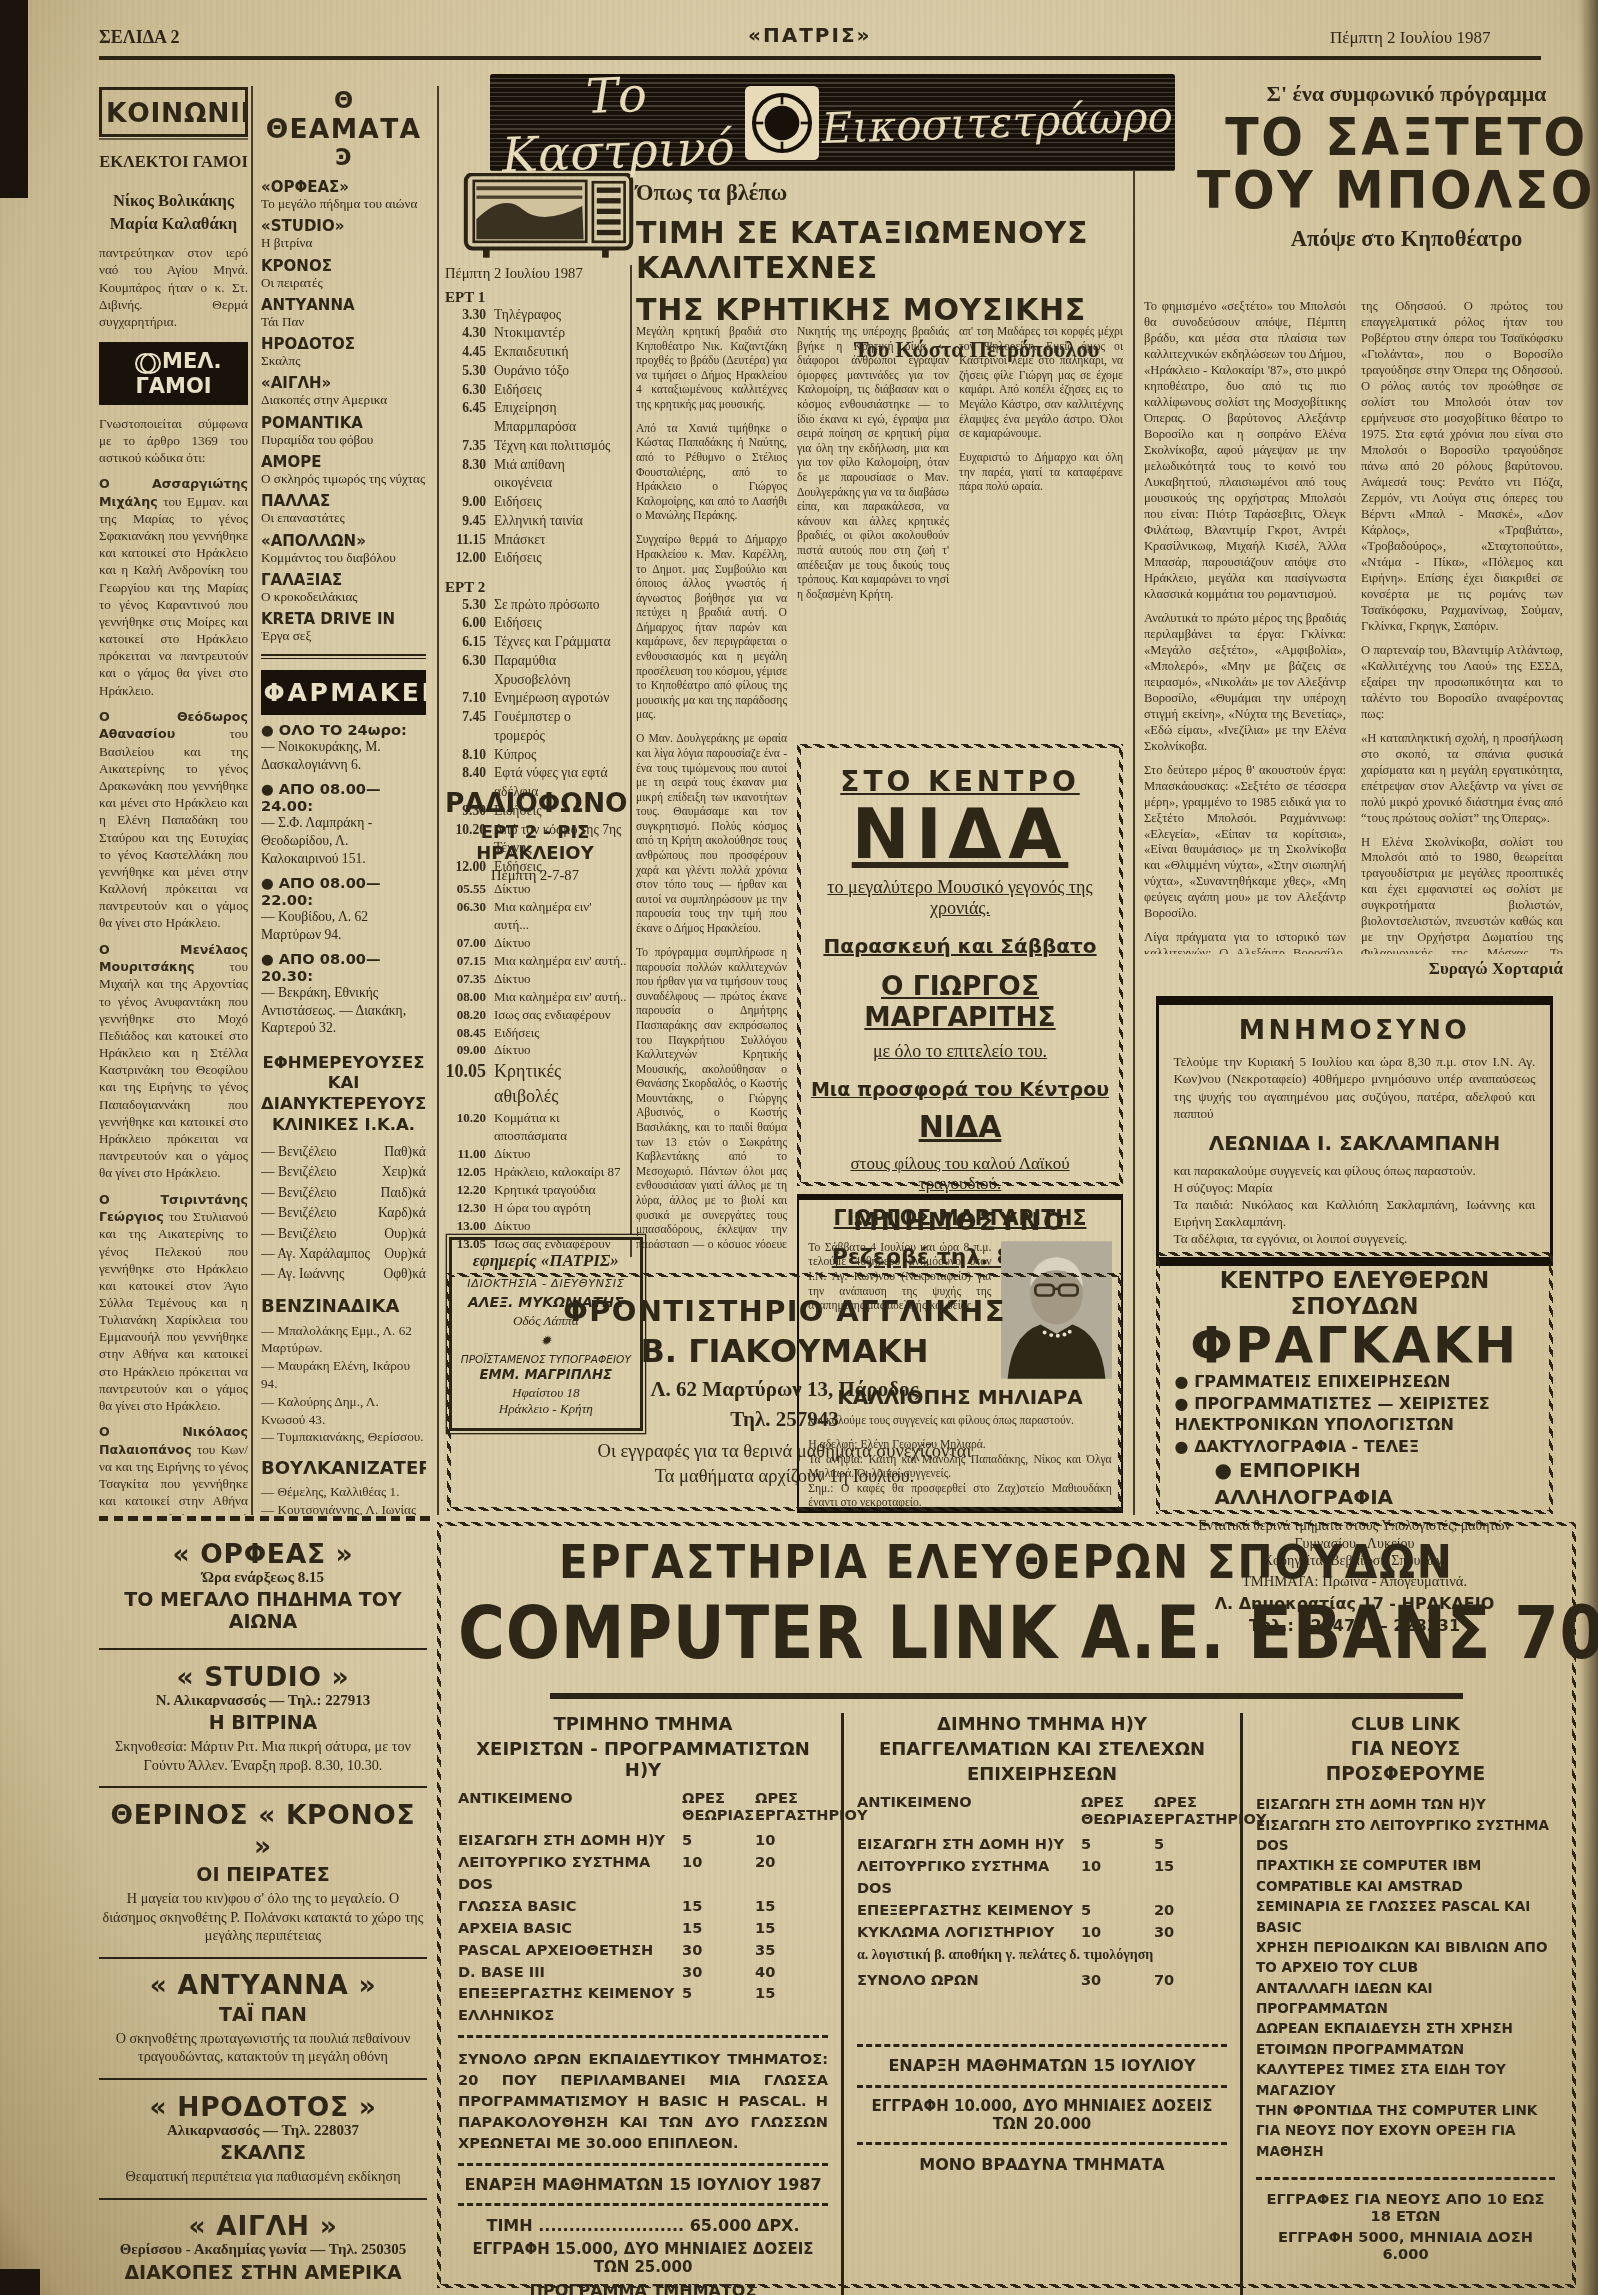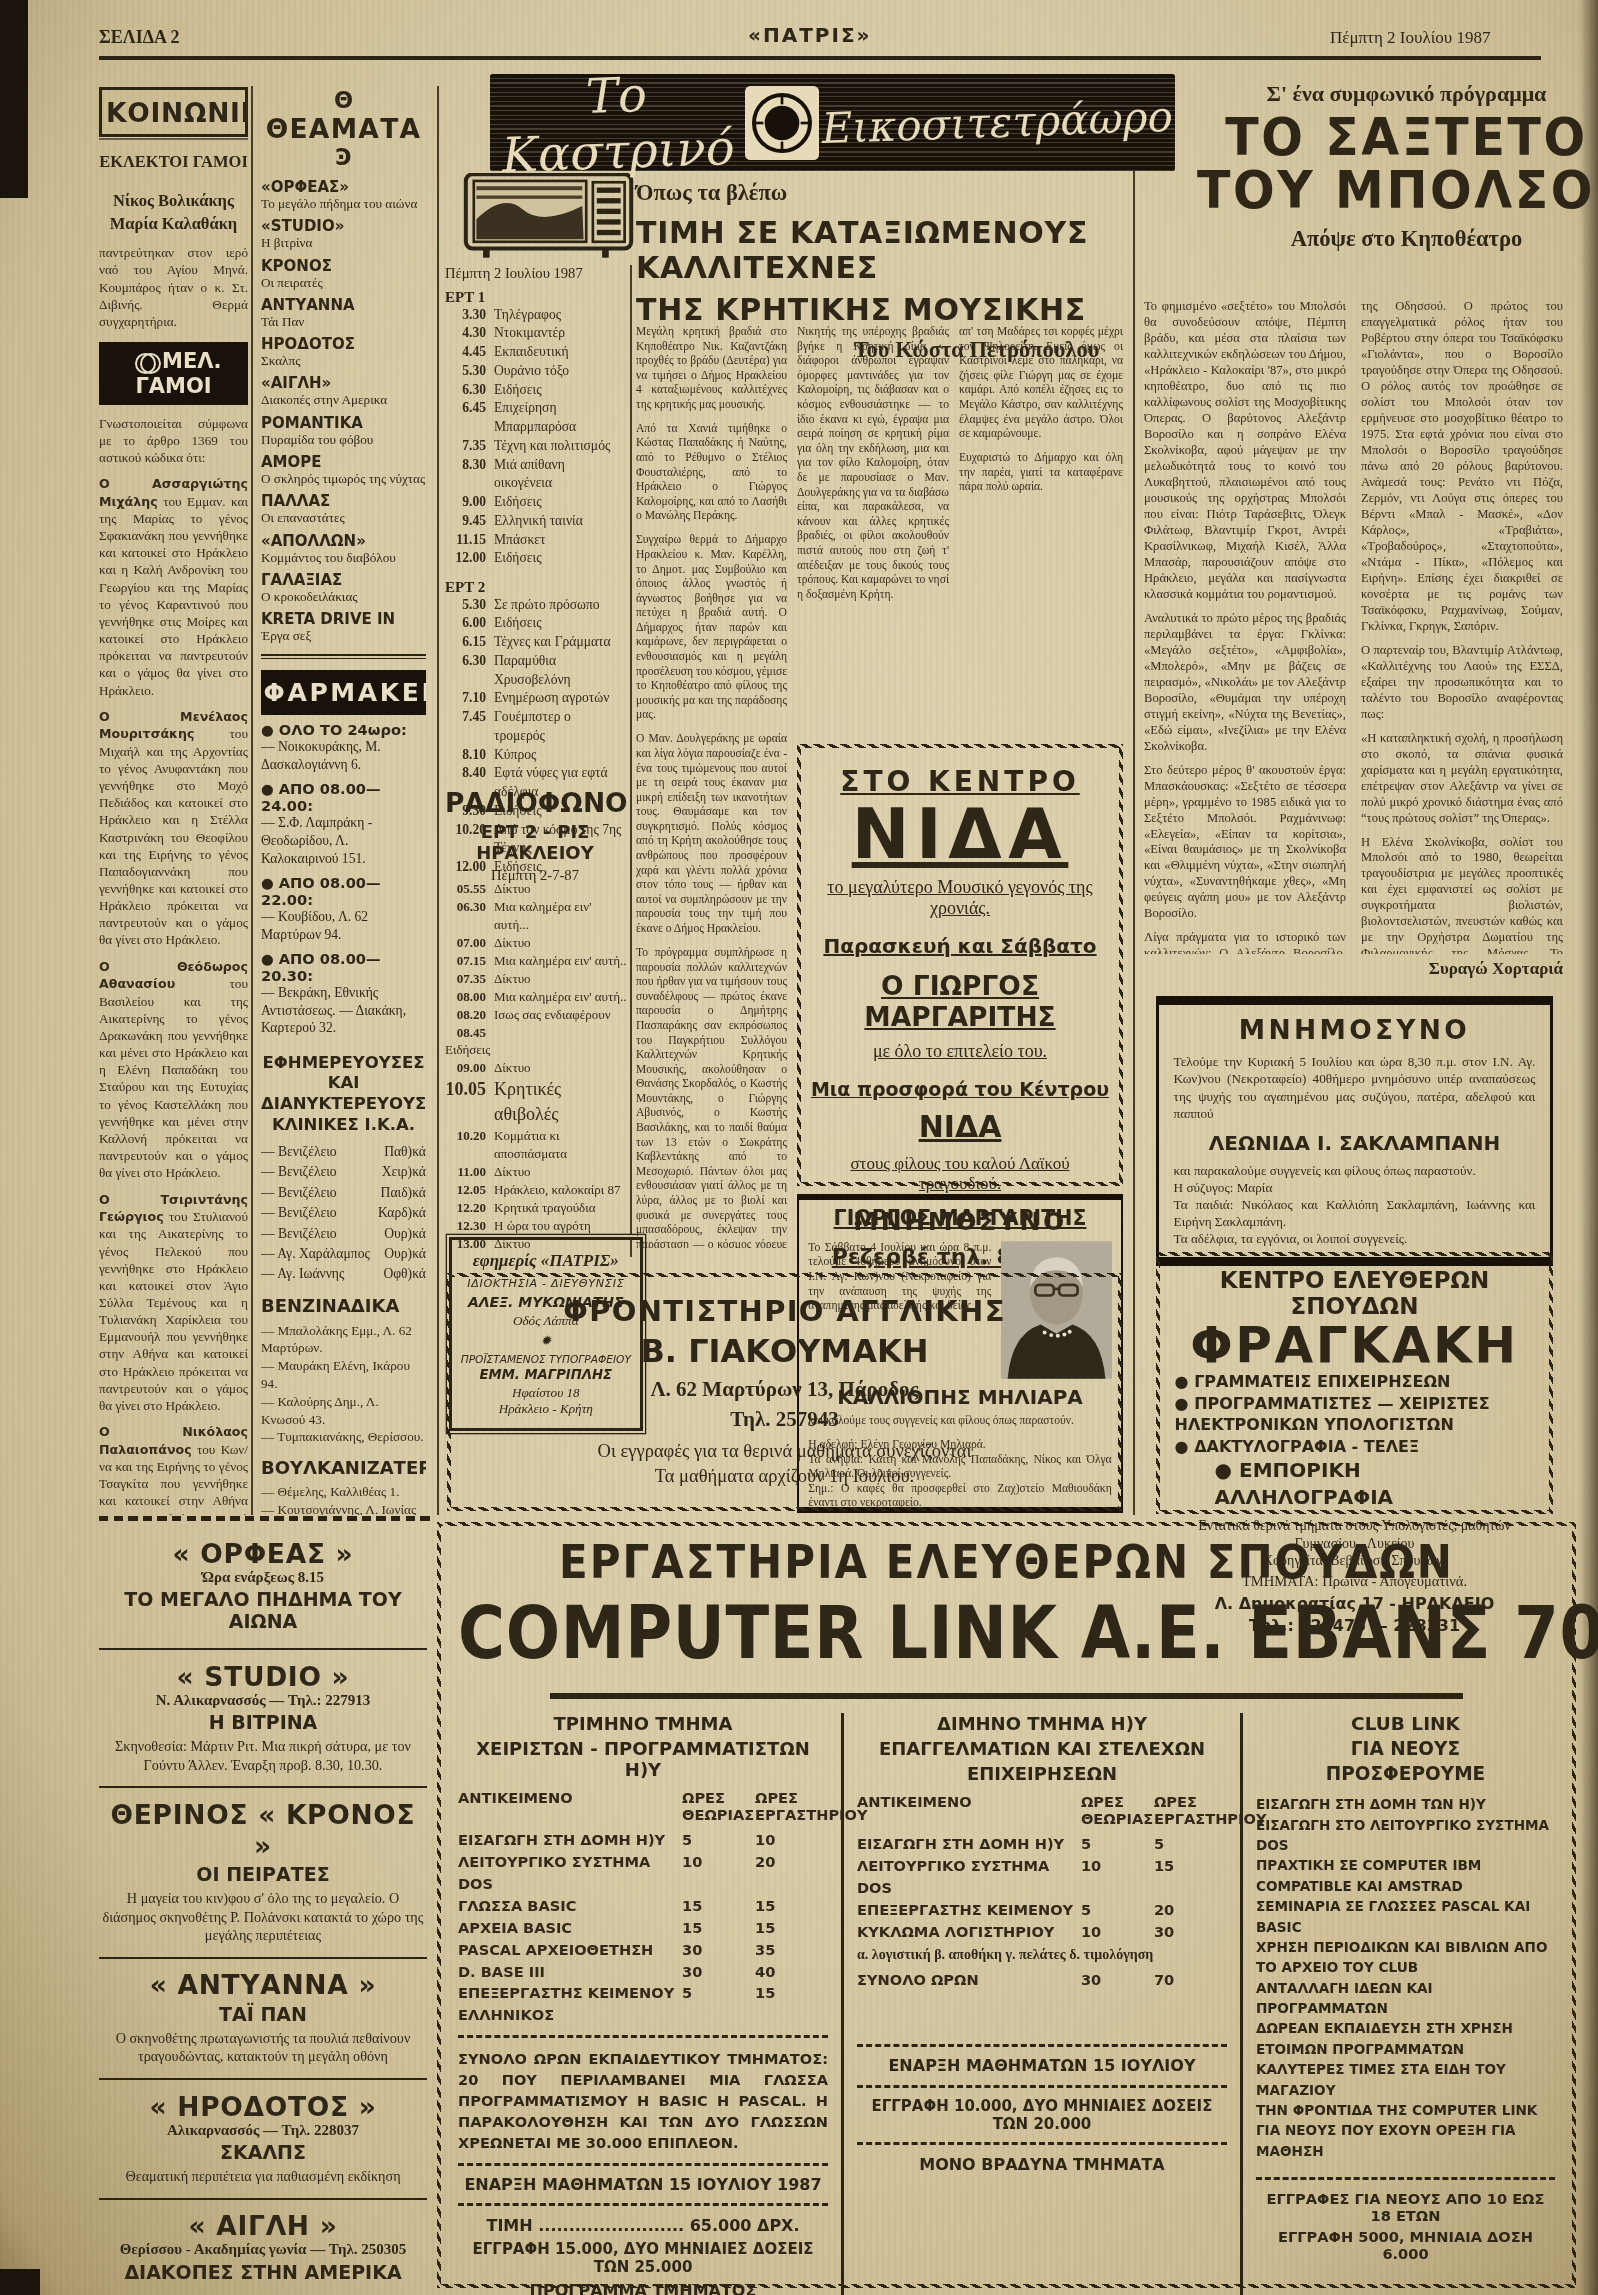--- a/index.html
+++ b/index.html
@@ -76,23 +76,23 @@
       </div>
     <p class="body20" style="margin-top:9.3px;">παντρεύτηκαν στον ιερό ναό του Αγίου Μηνά. Κουμπάρος ήταν ο κ. Στ. Διβινής. Θερμά συγχαρητήρια.</p>
     <div class="banner" style="margin:12px 0 9.3px 0;padding:6.6px 2.6px;font-size:21px;">
       <span class="rings"><i></i><i></i></span><span class="san">ΜΕΛ. ΓΑΜΟΙ</span>
     </div>
     <p class="body20">Γνωστοποιείται σύμφωνα με το άρθρο 1369 του αστικού κώδικα ότι:</p>
     <div>
 
         <p class="body20 ann"><b>Ο Ασσαργιώτης Μιχάλης</b><span> του Εμμαν. και της Μαρίας το γένος Σφακιανάκη που γεννήθηκε και κατοικεί στο Ηράκλειο και η Καλή Ανδρονίκη του Γεωργίου και της Μαρίας το γένος Καραντινού που γεννήθηκε στις Μοίρες και κατοικεί στο Ηράκλειο πρόκειται να παντρευτούν και ο γάμος θα γίνει στο Ηράκλειο.</span></p>
 
+        <p class="body20 ann"><b>Ο Θεόδωρος Αθανασίου</b><span> του Βασιλείου και της Αικατερίνης το γένος Δρακωνάκη που γεννήθηκε και μένει στο Ηράκλειο και η Ελένη Παπαδάκη του Σταύρου και της Ευτυχίας το γένος Καστελλάκη που γεννήθηκε και μένει στην Καλλονή πρόκειται να παντρευτούν και ο γάμος θα γίνει στο Ηράκλειο.</span></p>
+
         <p class="body20 ann"><b>Ο Μενέλαος Μουριτσάκης</b><span> του Μιχαήλ και της Αρχοντίας το γένος Ανυφαντάκη που γεννήθηκε στο Μοχό Πεδιάδος και κατοικεί στο Ηράκλειο και η Στέλλα Καστρινάκη του Θεοφίλου και της Ειρήνης το γένος Παπαδογιαννάκη που γεννήθηκε και κατοικεί στο Ηράκλειο πρόκειται να παντρευτούν και ο γάμος θα γίνει στο Ηράκλειο.</span></p>
-
-        <p class="body20 ann"><b>Ο Θεόδωρος Αθανασίου</b><span> του Βασιλείου και της Αικατερίνης το γένος Δρακωνάκη που γεννήθηκε και μένει στο Ηράκλειο και η Ελένη Παπαδάκη του Σταύρου και της Ευτυχίας το γένος Καστελλάκη που γεννήθηκε και μένει στην Καλλονή πρόκειται να παντρευτούν και ο γάμος θα γίνει στο Ηράκλειο.</span></p>
 
         <p class="body20 ann"><b>Ο Τσιριντάνης Γεώργιος</b><span> του Στυλιανού και της Αικατερίνης το γένος Πελεκού που γεννήθηκε στο Ηράκλειο και κατοικεί στον Άγιο Σύλλα Τεμένους και η Τυλιανάκη Χαρίκλεια του Εμμανουήλ που γεννήθηκε στην Αθήνα και κατοικεί στο Ηράκλειο πρόκειται να παντρευτούν και ο γάμος θα γίνει στο Ηράκλειο.</span></p>
 
         <p class="body20 ann"><b>Ο Νικόλαος Παλαιοπάνος</b><span> του Κων/να και της Ειρήνης το γένος Τσαγκίτα που γεννήθηκε και κατοικεί στην Αθήνα και η Βασιλεία Παντερή του Ιωάννου και της Άννας το γένος Τραγανάκη που γεννήθηκε και κατοικεί στο Ηράκλειο πρόκειται να παντρευτούν και ο γάμος θα γίνει στο Ηράκλειο.</span></p>
 
       </div>
 
   </div>
 
   <div class="abs" style="left:261px;top:87px;width:165px;height:1428px;overflow:hidden;">
@@ -398,21 +398,21 @@
           <span>Δίκτυο</span>
         </div>
         <div class="tvrow" style="font-size:13px;">
           <span class="t">08.00</span>
           <span>Μια καλημέρα ειν' αυτή..</span>
         </div>
         <div class="tvrow" style="font-size:13px;">
           <span class="t">08.20</span>
           <span>Ισως σας ενδιαφέρουν</span>
         </div>
-        <div class="tvrow" style="font-size:13px;flex-direction:column;">
+        <div class="tvrow" style="font-size:13px;">
           <span class="t">08.45</span>
           <span>Ειδήσεις</span>
         </div>
         <div class="tvrow" style="font-size:13px;">
           <span class="t">09.00</span>
           <span>Δίκτυο</span>
         </div>
         <div class="tvrow" style="font-size:18px;">
           <span class="t">10.05</span>
           <span>Κρητικές αθιβολές</span>

